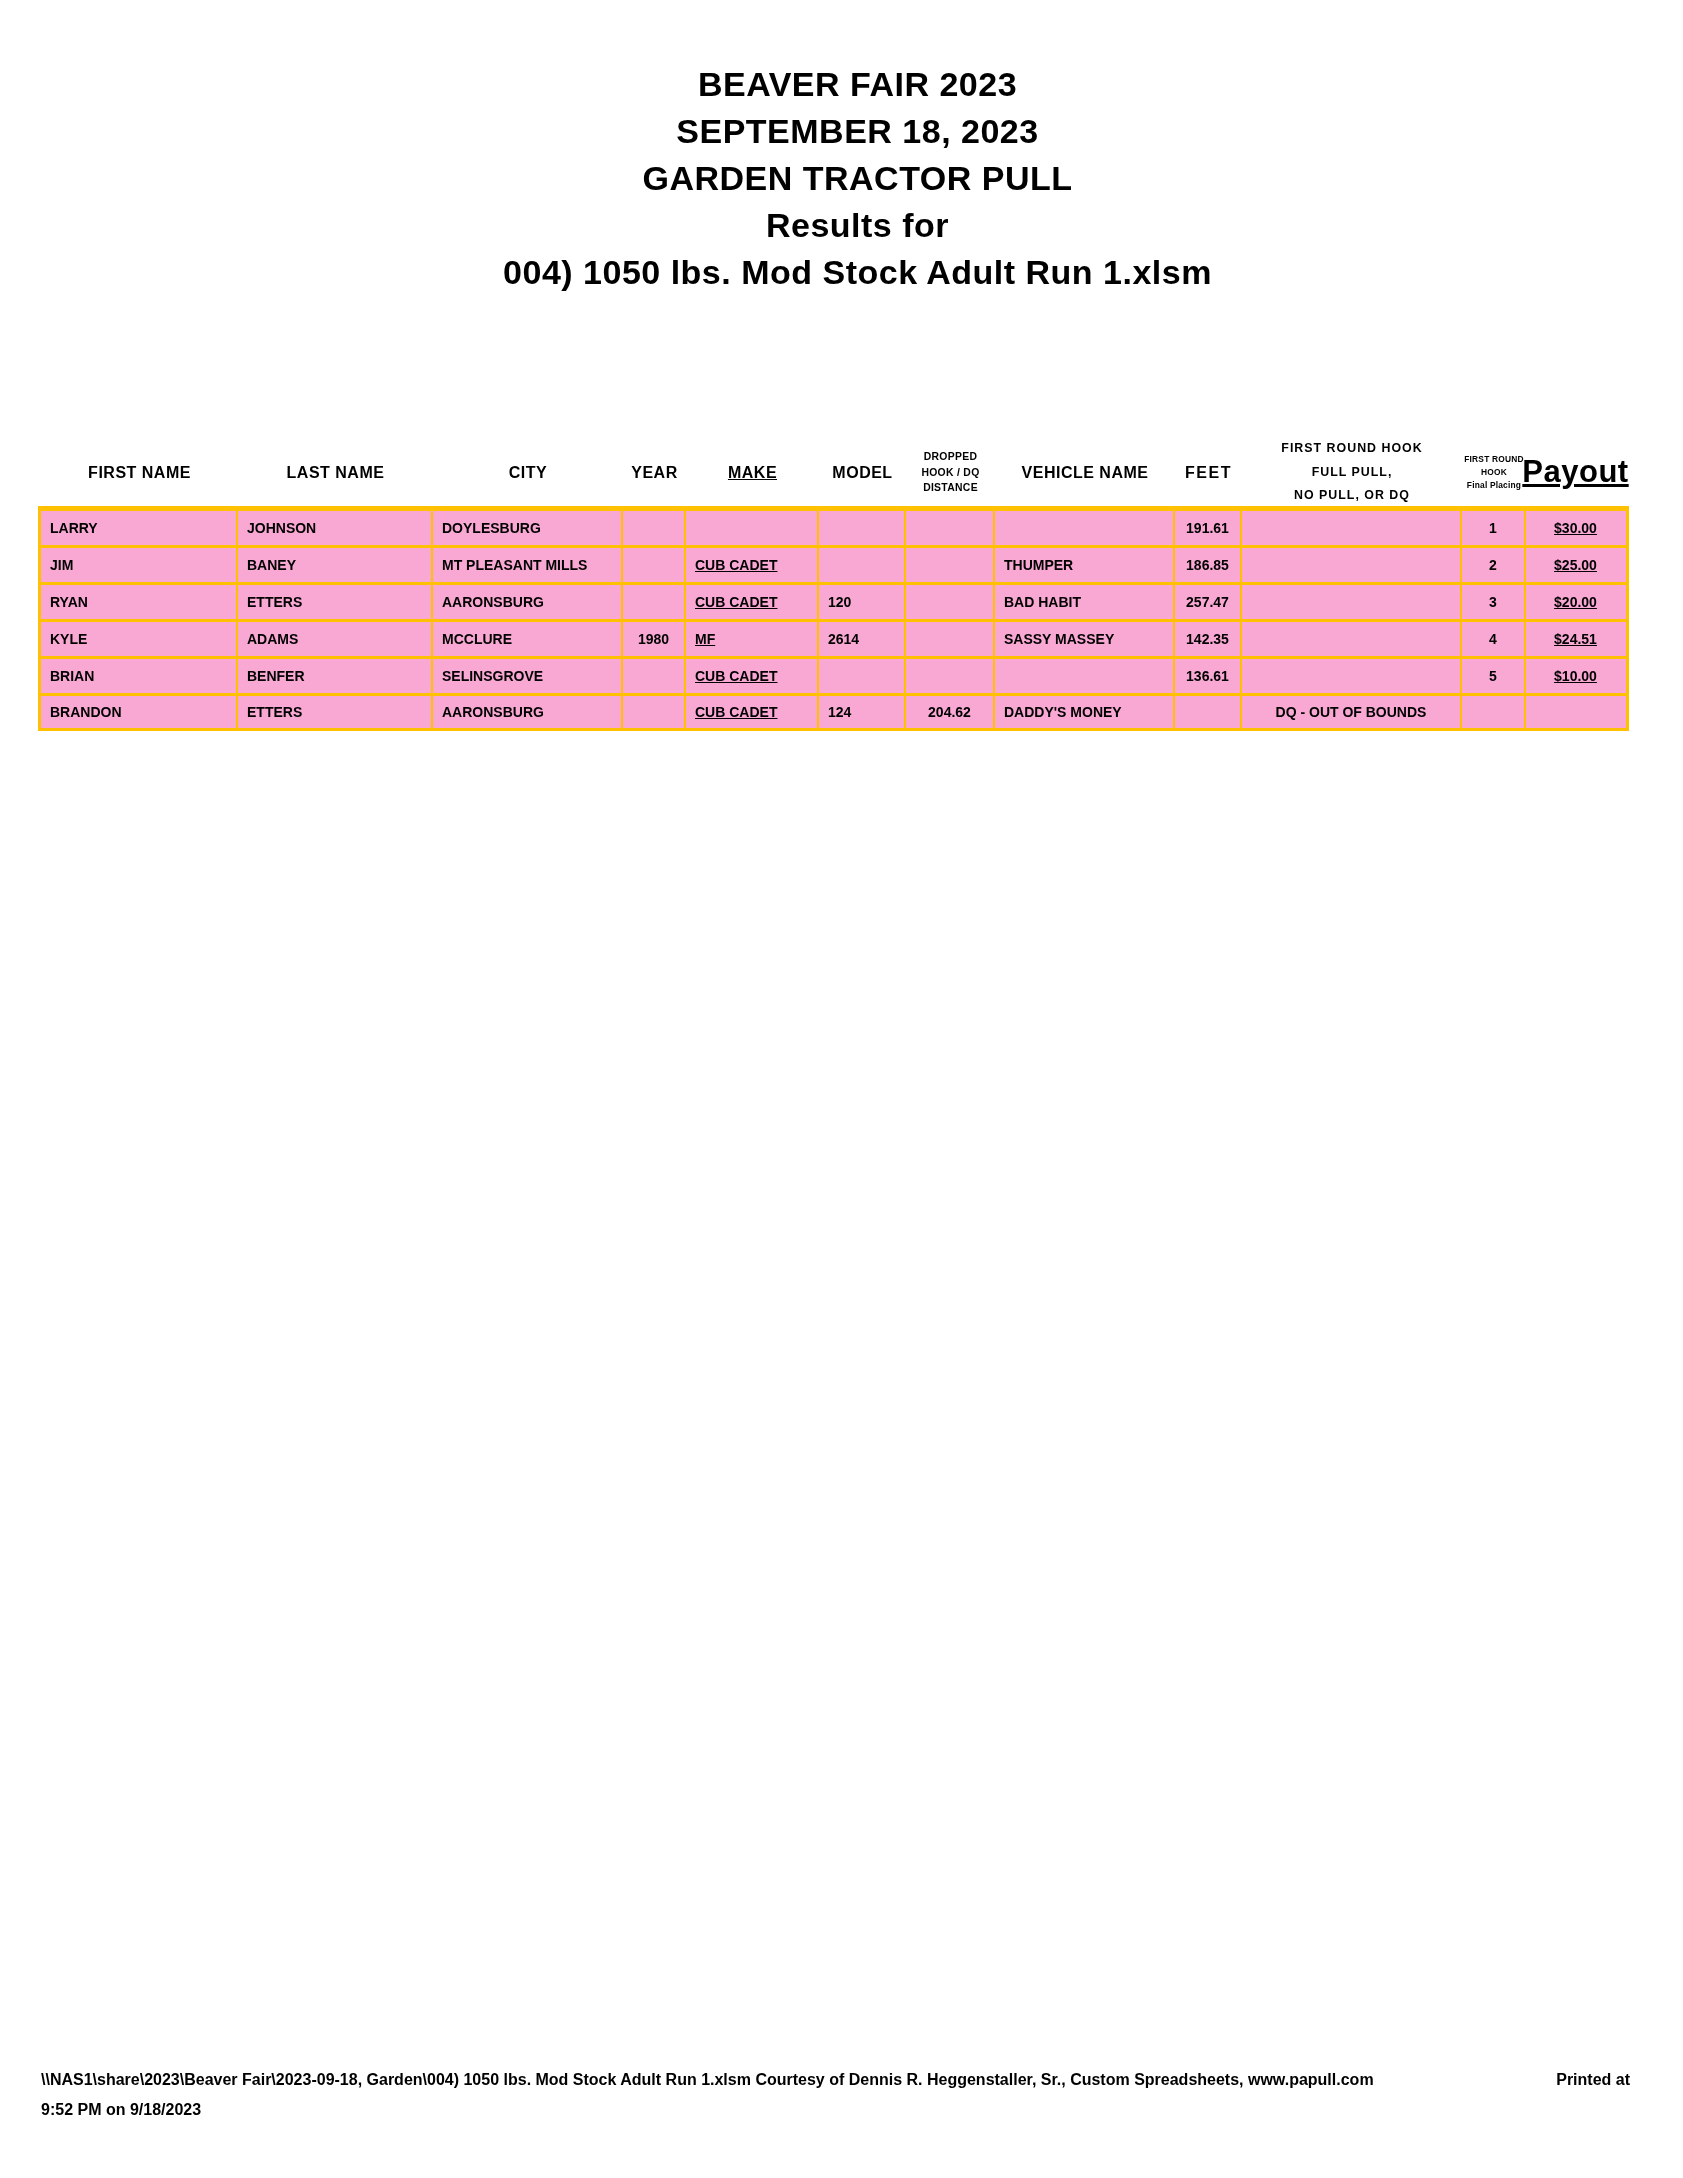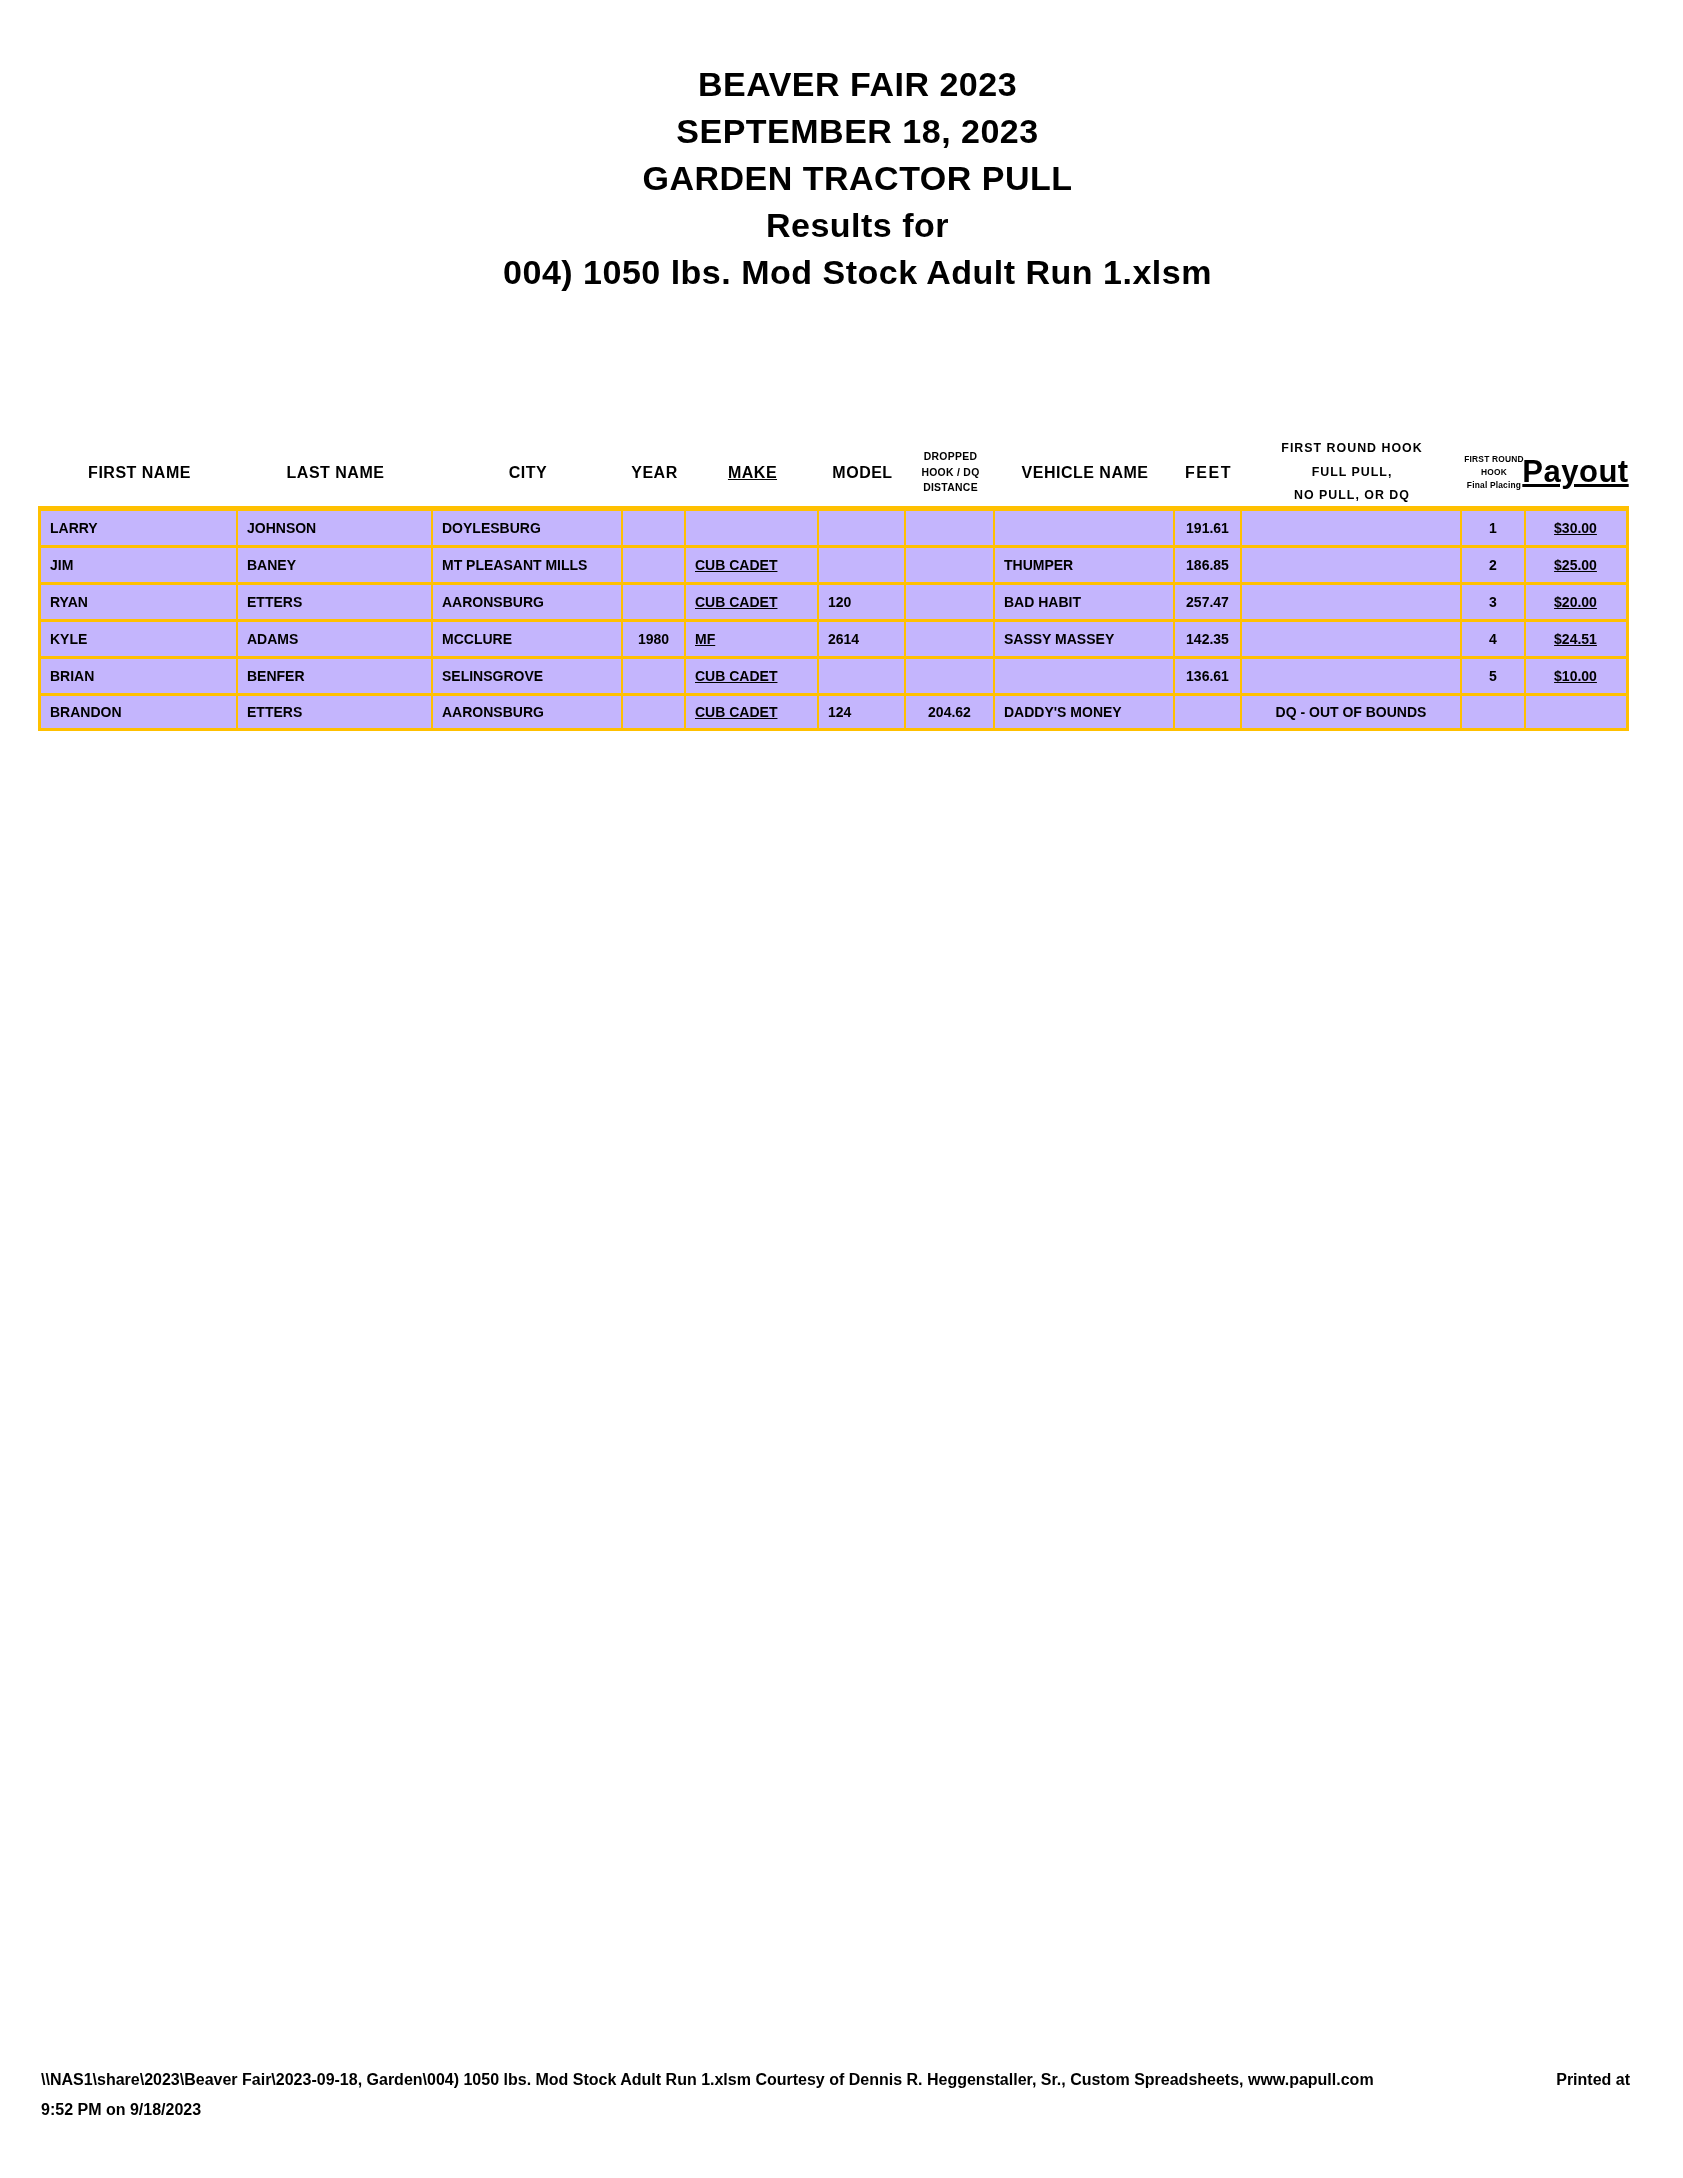--- a/index.html
+++ b/index.html
@@ -72,21 +72,21 @@
   .hcell.h-payout { font-size: 31px; letter-spacing: 0.5px; }
 
   
   #results-table {
     position: absolute;
     top: 506px; left: 38px;
     width: 1591px;
     box-sizing: border-box;
     border: 3px solid var(--gold);
     border-top-width: 5px;
-    background: #c4b5fd;
+    background: #f9a8d4;
   }
   .tbl-row {
     display: flex;
     box-sizing: border-box;
     height: 37px;
     border-bottom: 3px solid var(--gold);
   }
   .tbl-row:last-child { border-bottom: none; height: 32px; }
   .cell {
     box-sizing: border-box;

